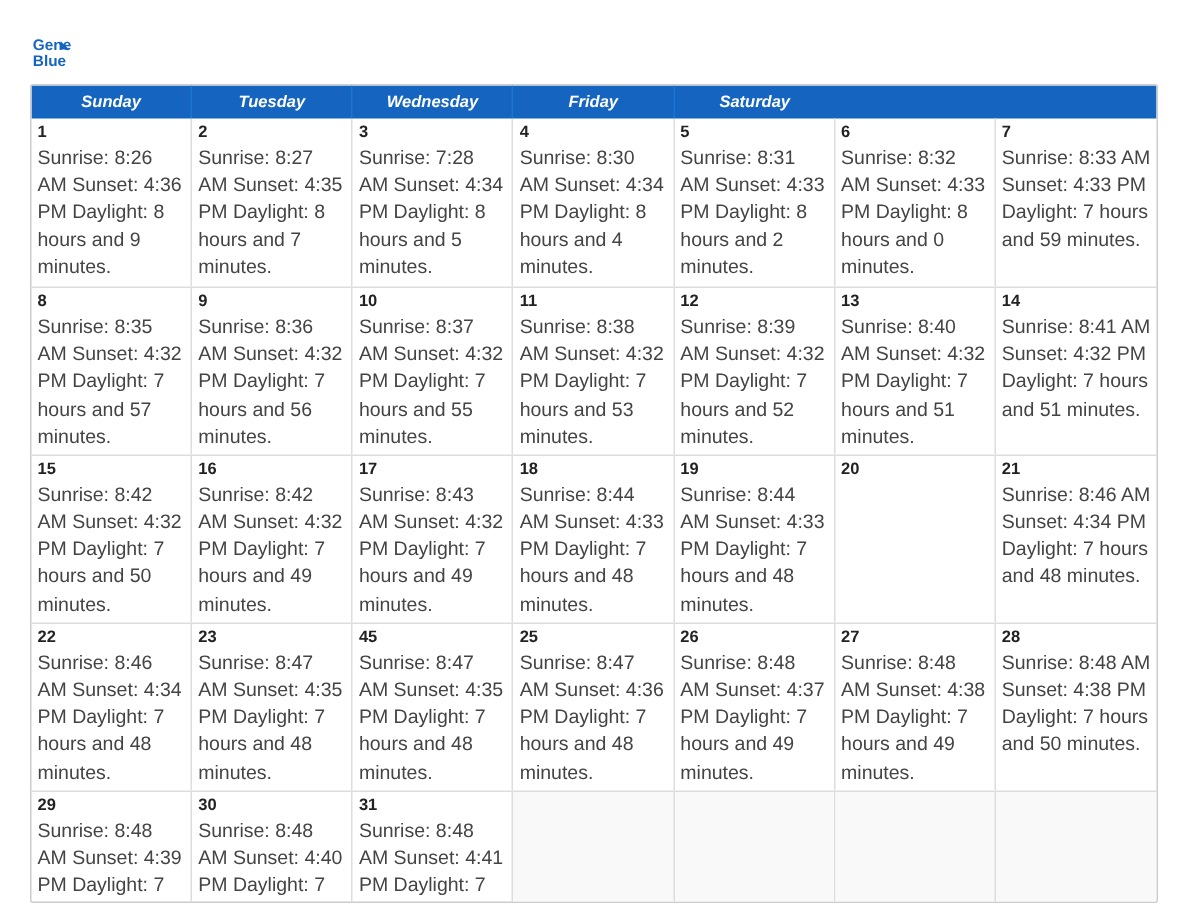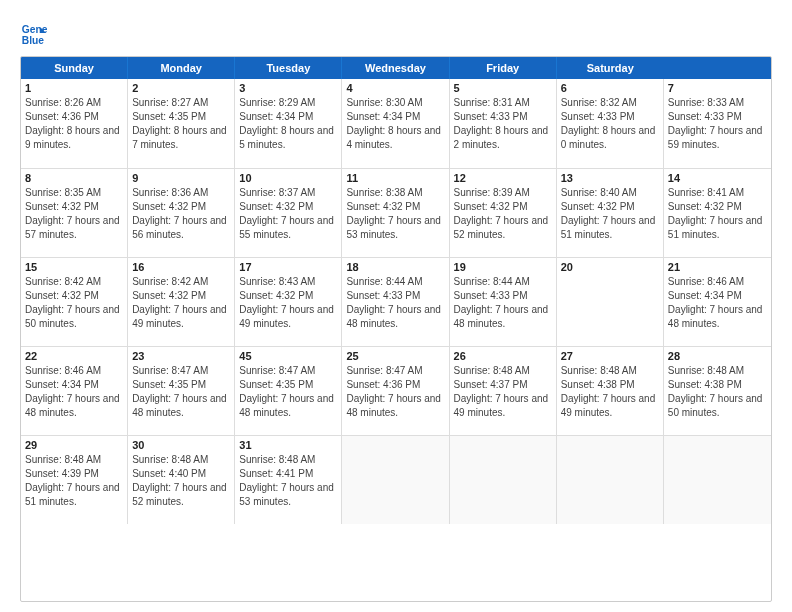--- a/index.html
+++ b/index.html
@@ -59,20 +59,21 @@
     .calendar {
       flex: 1;
       border: 1px solid #ccc;
       border-radius: 2px;
       overflow: hidden;
     }
     .cal-header {
       display: grid;
       grid-template-columns: repeat(7, 1fr);
       background: #1565c0;
+      font-style: italic;
     }
     .cal-header-cell {
       color: #fff;
       font-size: 11px;
       font-weight: bold;
       padding: 5px 4px;
       text-align: center;
       border-right: 1px solid #1976d2;
     }
     .cal-header-cell:last-child { border-right: none; }
@@ -96,21 +97,21 @@
     }
     .cal-cell:last-child { border-right: none; }
     .cal-cell.empty { background: #f9f9f9; }
     .day-num {
       font-size: 11px;
       font-weight: bold;
       color: #222;
       margin-bottom: 2px;
     }
     .day-info {
-      font-size: 10px;
+      font-size: 13px;
       color: #444;
       line-height: 1.4;
     }
   </style>
 </head>
 <body>
 
 <div class="page">
   <div class="header">
     <div class="logo">
@@ -128,21 +129,20 @@
     </div>
     <div class="title-block">
       <div class="main-title"></div>
       <div class="subtitle"></div>
     </div>
   </div>
 
   <div class="calendar">
     <div class="cal-header">
       <div class="cal-header-cell">Sunday</div>
-      <div class="cal-header-cell">Monday</div>
       <div class="cal-header-cell">Tuesday</div>
       <div class="cal-header-cell">Wednesday</div>
       <div class="cal-header-cell">Friday</div>
       <div class="cal-header-cell">Saturday</div>
     </div>
     <div class="cal-body" id="cal-body">
     <div class="cal-week">
           <div class="cal-cell">
             <div class="day-num">1</div>
             <div class="day-info">Sunrise: 8:26 AM
@@ -152,21 +152,21 @@
           </div>
           <div class="cal-cell">
             <div class="day-num">2</div>
             <div class="day-info">Sunrise: 8:27 AM
 Sunset: 4:35 PM
 Daylight: 8 hours
 and 7 minutes.</div>
           </div>
           <div class="cal-cell">
             <div class="day-num">3</div>
-            <div class="day-info">Sunrise: 8:29 AM
+            <div class="day-info">Sunrise: 7:28 AM
 Sunset: 4:34 PM
 Daylight: 8 hours
 and 5 minutes.</div>
           </div>
           <div class="cal-cell">
             <div class="day-num">4</div>
             <div class="day-info">Sunrise: 8:30 AM
 Sunset: 4:34 PM
 Daylight: 8 hours
 and 4 minutes.</div>

